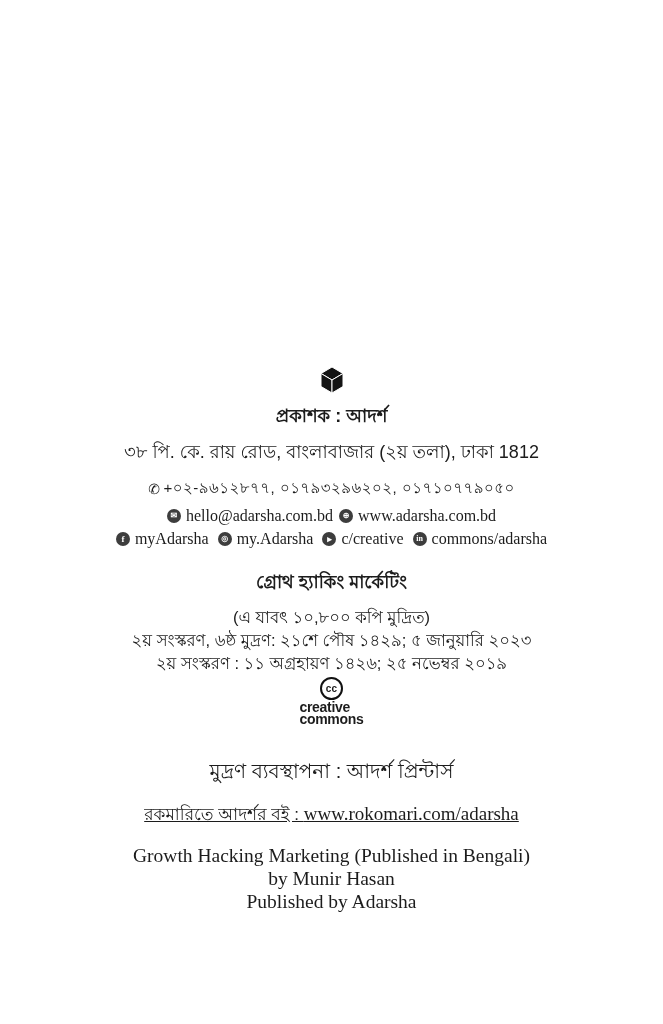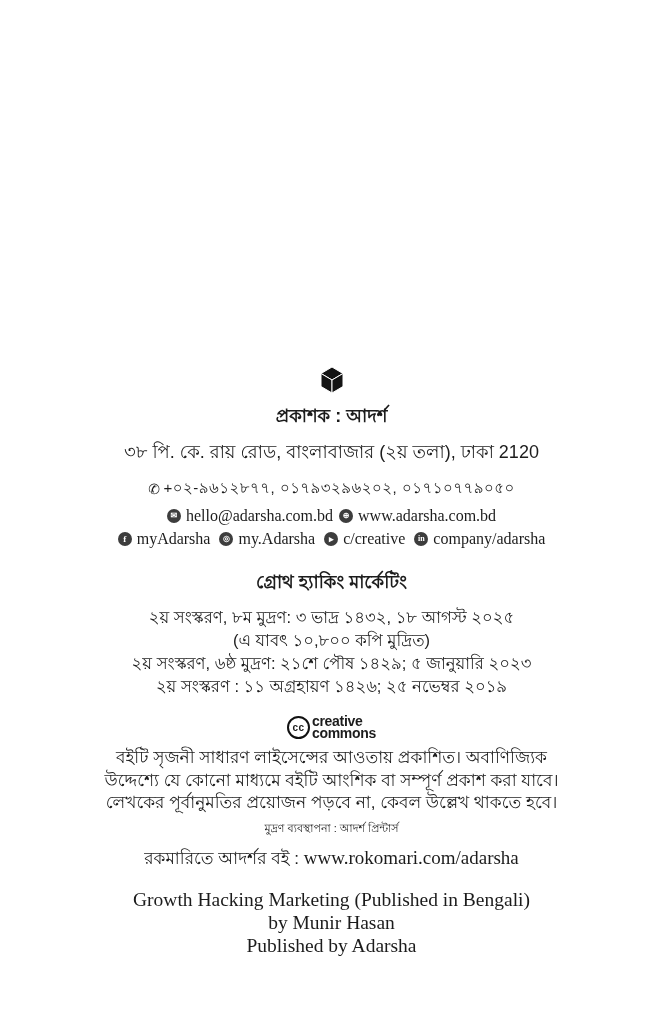--- a/index.html
+++ b/index.html
@@ -38,53 +38,53 @@
     font-family:"Liberation Serif",serif;
     flex:0 0 auto;
   }
   .icon-circle.small-glyph{font-size:8px;}
   .pair{display:inline-flex;align-items:center;gap:5px;}
 
   .book-title{font-size:18px;font-weight:bold;margin-top:20px;}
   .editions{margin-top:7px;}
   .edition-line{font-size:16.5px;line-height:23px;}
 
-  .cc-block{display:flex;align-items:center;margin-top:18px;gap:2px;}
+  .cc-block{display:flex;align-items:center;margin-top:2px;gap:2px;flex-direction:column;}
   .cc-circle{
     width:19px;height:19px;border-radius:50%;
     border:2px solid #111;display:flex;align-items:center;justify-content:center;
     font-size:10px;font-weight:bold;letter-spacing:.3px;
   }
   .cc-words{display:flex;flex-direction:column;align-items:flex-start;
     font-weight:bold;font-size:14px;line-height:11.5px;letter-spacing:-.3px;}
 
   .license{font-size:17px;line-height:22.5px;max-width:485px;margin-top:8px;}
 
-  .print-mgmt{font-size:11px;margin-top:5px;}
-  .rokomari-line{font-size:17px;margin-top:6px;}
+  .print-mgmt{font-size:20px;margin-top:31px;}
+  .rokomari-line{font-size:17px;margin-top:12px;text-decoration:underline;}
   .rokomari-line .url{font-family:"Liberation Serif",serif;font-size:19px;}
 
   .english{margin-top:15px;font-family:"Liberation Serif",serif;font-size:19.5px;line-height:23px;}
 </style>
 </head>
 <body>
 
 <div class="page">
 
   <div class="logo">
     <svg viewBox="0 0 26 28" width="26" height="28" aria-hidden="true">
       <polygon points="13,1 24,7.5 13,14 2,7.5" fill="#141414" stroke="#ffffff" stroke-width="1"></polygon>
       <polygon points="2,7.5 13,14 13,27 2,20.5" fill="#141414" stroke="#ffffff" stroke-width="1"></polygon>
       <polygon points="24,7.5 13,14 13,27 24,20.5" fill="#141414" stroke="#ffffff" stroke-width="1"></polygon>
     </svg>
   </div>
 
   <div class="bn pub-heading">প্রকাশক : আদর্শ</div>
 
-  <div class="bn pub-address">৩৮ পি. কে. রায় রোড, বাংলাবাজার (২য় তলা), ঢাকা 2120</div>
+  <div class="bn pub-address">৩৮ পি. কে. রায় রোড, বাংলাবাজার (২য় তলা), ঢাকা 1812</div>
 
   <div class="bn pub-phones">
     <span class="phone-glyph">✆</span>
     <span>+০২-৯৬১২৮৭৭, ০১৭৯৩২৯৬২০২, ০১৭১০৭৭৯০৫০</span>
   </div>
 
   <div class="serif contact-line">
     <span class="pair">
       <span class="icon-circle small-glyph">✉</span>
       <span>hello@adarsha.com.bd</span>
@@ -103,42 +103,40 @@
     <span class="pair">
       <span class="icon-circle small-glyph">◎</span>
       <span>my.Adarsha</span>
     </span>
     <span class="pair">
       <span class="icon-circle">▸</span>
       <span>c/creative</span>
     </span>
     <span class="pair">
       <span class="icon-circle small-glyph">in</span>
-      <span>company/adarsha</span>
+      <span>commons/adarsha</span>
     </span>
   </div>
 
   <div class="bn book-title">গ্রোথ হ্যাকিং মার্কেটিং</div>
 
   <div class="editions">
-    <div class="bn edition-line">২য় সংস্করণ, ৮ম মুদ্রণ: ৩ ভাদ্র ১৪৩২, ১৮ আগস্ট ২০২৫</div>
     <div class="bn edition-line">(এ যাবৎ ১০,৮০০ কপি মুদ্রিত)</div>
     <div class="bn edition-line">২য় সংস্করণ, ৬ষ্ঠ মুদ্রণ: ২১শে পৌষ ১৪২৯; ৫ জানুয়ারি ২০২৩</div>
     <div class="bn edition-line">২য় সংস্করণ : ১১ অগ্রহায়ণ ১৪২৬; ২৫ নভেম্বর ২০১৯</div>
   </div>
 
   <div class="cc-block">
     <span class="cc-circle">cc</span>
     <span class="cc-words">
       <span>creative</span>
       <span>commons</span>
     </span>
   </div>
 
-  <div class="bn license">বইটি সৃজনী সাধারণ লাইসেন্সের আওতায় প্রকাশিত। অবাণিজ্যিক উদ্দেশ্যে যে কোনো মাধ্যমে বইটি আংশিক বা সম্পূর্ণ প্রকাশ করা যাবে। লেখকের পূর্বানুমতির প্রয়োজন পড়বে না, কেবল উল্লেখ থাকতে হবে।</div>
 
   <div class="bn print-mgmt">মুদ্রণ ব্যবস্থাপনা : আদর্শ প্রিন্টার্স</div>
 
   <div class="bn rokomari-line">
     <span>রকমারিতে আদর্শর বই : </span><span class="url">www.rokomari.com/adarsha</span>
   </div>
 
   <div class="english">
     <div>Growth Hacking Marketing (Published in Bengali)</div>
     <div>by Munir Hasan</div>

